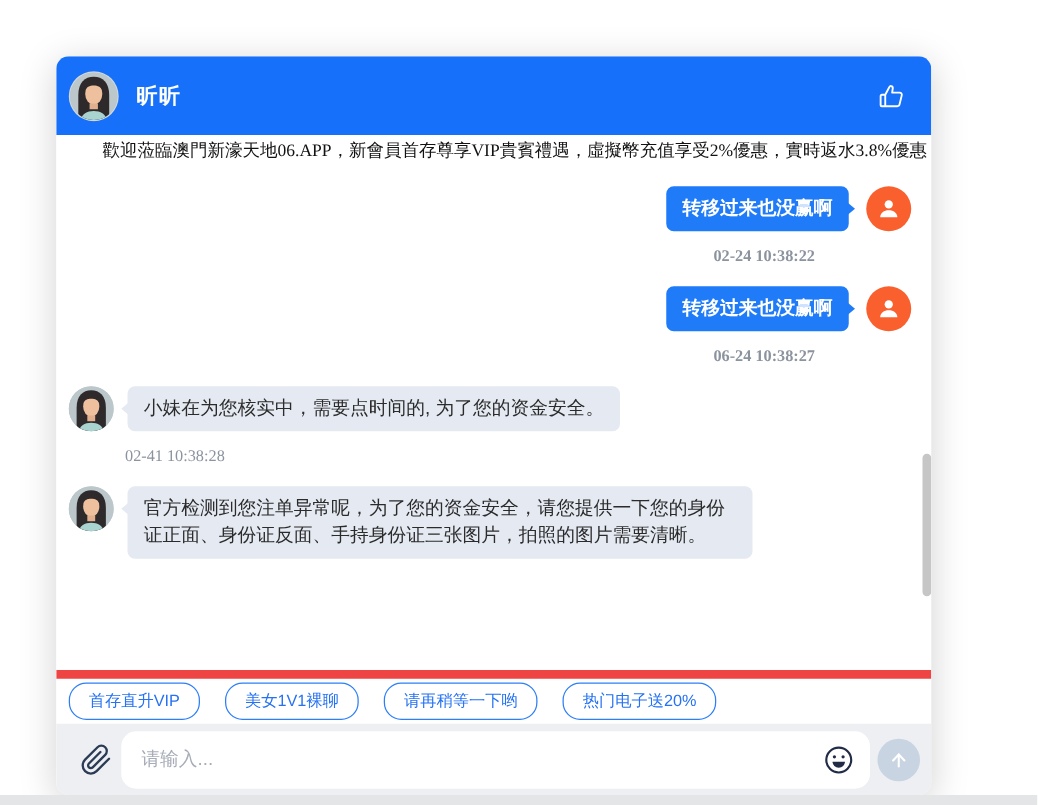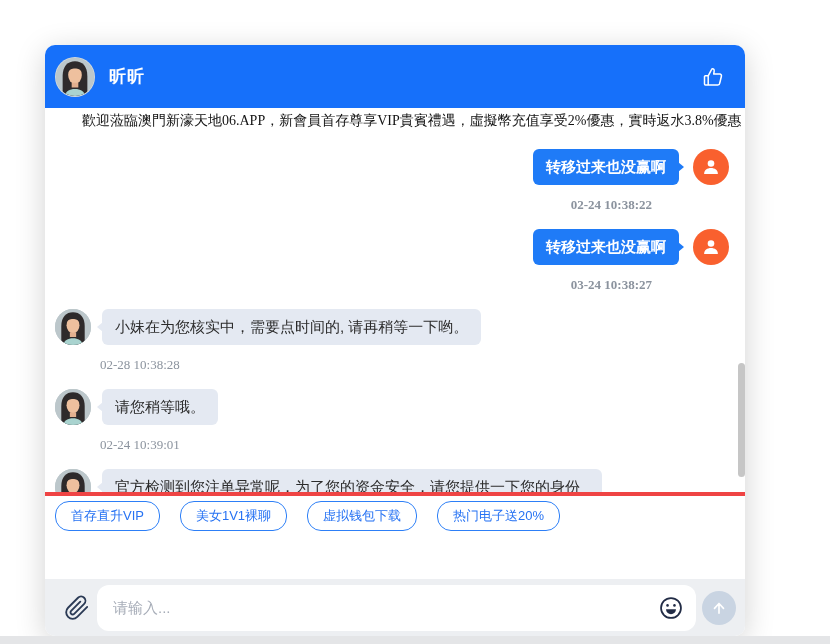--- a/index.html
+++ b/index.html
@@ -88,32 +88,32 @@
   }
   .time.user{ text-align:right; padding-right:77px;font-weight:bold; }
   .time.agent{ padding-left:45px; }
   
   .scroll-thumb{
     position:absolute; right:0; top:318px; width:7px; height:114px;
     background:#c6c6c6; border-radius:4px;
   }
   
   .quickbar{
-    flex:none; height:43px; background:#fff; border-top:4px solid #ef4444;
+    flex:none; height:43px; background:#fff; border-top:7px solid #ef4444;
     display:flex; align-items:center; padding:0 10px; gap:20px;
   }
   .pill{
     border:1px solid #2d7ff7; color:#2672f3; background:#fff;
     border-radius:14px; font-size:13px; padding:5px 15px;
     white-space:nowrap; cursor:pointer; font-family:"Liberation Sans", sans-serif;
   }
   
   .inputbar{
     flex:none; height:57px; background:#edeff2;
-    display:flex; align-items:center; padding:0 9px 0 12px;margin-top:44px;
+    display:flex; align-items:center; padding:0 9px 0 12px;
   }
   .icon-btn{ background:none; border:none; cursor:pointer; display:flex; align-items:center; justify-content:center; }
   .clip-btn{ width:40px; }
   .input-wrap{
     flex:1; height:46px; background:#fff; border-radius:12px;
     display:flex; align-items:center; padding:0 12px 0 16px; margin-right:6px;
   }
   .input-field{
     flex:1; border:none; outline:none; font-size:15px; color:#333;
     font-family:"Liberation Sans", sans-serif; background:transparent;
@@ -167,83 +167,67 @@
   <div>
     <div class="row user">
       <div class="bubble user">转移过来也没赢啊</div>
       <div class="avatar-user">
         <svg width="22" height="22" viewBox="0 0 24 24">
           <circle cx="12" cy="8.2" r="3.6" fill="#fff"></circle>
           <path d="M4.5 19.5c0-4 3.3-6.3 7.5-6.3s7.5 2.3 7.5 6.3z" fill="#fff"></path>
         </svg>
       </div>
     </div>
-    <div class="time user">03-24 10:38:27</div>
+    <div class="time user">06-24 10:38:27</div>
   </div>
 
   <div>
     <div class="row agent">
       <div class="avatar-sm">
   <svg viewBox="0 0 40 40" width="100%" height="100%">
     <rect width="40" height="40" fill="#bcc7cb"></rect>
     <path d="M7 42V19C7 8.5 12.5 3.5 20 3.5S33 8.5 33 19v23z" fill="#2e2a2b"></path>
     <ellipse cx="20" cy="18" rx="7.2" ry="9" fill="#eec09e"></ellipse>
     <path d="M11.5 16c.5-7 4.5-9.5 8.5-9.5s8 2.5 8.5 9.5c-2.5-4-5-5-8.5-5s-6 1-8.5 5z" fill="#2e2a2b"></path>
     <path d="M16.5 26h7v5h-7z" fill="#e3b08f"></path>
     <path d="M9 42c0-6.5 4.5-9.5 11-9.5S31 35.5 31 42z" fill="#a9d3cf"></path>
   </svg>
 </div>
-      <div class="bubble agent">小妹在为您核实中，需要点时间的, 请再稍等一下哟。</div>
-    </div>
-    <div class="time agent">02-28 10:38:28</div>
-  </div>
+      <div class="bubble agent">小妹在为您核实中，需要点时间的, 为了您的资金安全。</div>
+    </div>
+    <div class="time agent">02-41 10:38:28</div>
+  </div>
+
 
   <div>
     <div class="row agent">
       <div class="avatar-sm">
   <svg viewBox="0 0 40 40" width="100%" height="100%">
     <rect width="40" height="40" fill="#bcc7cb"></rect>
     <path d="M7 42V19C7 8.5 12.5 3.5 20 3.5S33 8.5 33 19v23z" fill="#2e2a2b"></path>
     <ellipse cx="20" cy="18" rx="7.2" ry="9" fill="#eec09e"></ellipse>
     <path d="M11.5 16c.5-7 4.5-9.5 8.5-9.5s8 2.5 8.5 9.5c-2.5-4-5-5-8.5-5s-6 1-8.5 5z" fill="#2e2a2b"></path>
     <path d="M16.5 26h7v5h-7z" fill="#e3b08f"></path>
     <path d="M9 42c0-6.5 4.5-9.5 11-9.5S31 35.5 31 42z" fill="#a9d3cf"></path>
   </svg>
 </div>
-      <div class="bubble agent">请您稍等哦。</div>
-    </div>
-    <div class="time agent">02-24 10:39:01</div>
-  </div>
-
-  <div>
-    <div class="row agent">
-      <div class="avatar-sm">
-  <svg viewBox="0 0 40 40" width="100%" height="100%">
-    <rect width="40" height="40" fill="#bcc7cb"></rect>
-    <path d="M7 42V19C7 8.5 12.5 3.5 20 3.5S33 8.5 33 19v23z" fill="#2e2a2b"></path>
-    <ellipse cx="20" cy="18" rx="7.2" ry="9" fill="#eec09e"></ellipse>
-    <path d="M11.5 16c.5-7 4.5-9.5 8.5-9.5s8 2.5 8.5 9.5c-2.5-4-5-5-8.5-5s-6 1-8.5 5z" fill="#2e2a2b"></path>
-    <path d="M16.5 26h7v5h-7z" fill="#e3b08f"></path>
-    <path d="M9 42c0-6.5 4.5-9.5 11-9.5S31 35.5 31 42z" fill="#a9d3cf"></path>
-  </svg>
-</div>
       <div class="bubble agent">官方检测到您注单异常呢，为了您的资金安全，请您提供一下您的身份证正面、身份证反面、手持身份证三张图片，拍照的图片需要清晰。</div>
     </div>
 
   </div>
 </div>
 
   <div class="scroll-thumb"></div>
 
   <div class="quickbar">
   <button class="pill">首存直升VIP</button>
 
   <button class="pill">美女1V1裸聊</button>
 
-  <button class="pill">虚拟钱包下载</button>
+  <button class="pill">请再稍等一下哟</button>
 
   <button class="pill">热门电子送20%</button>
 </div>
 
   <div class="inputbar">
     <button class="icon-btn clip-btn">
       <svg width="26" height="26" viewBox="0 0 24 24" fill="none" stroke="#2b3a55" stroke-width="1.7" stroke-linecap="round">
         <path d="M21.44 11.05l-9.19 9.19a6 6 0 0 1-8.49-8.49l9.19-9.19a4 4 0 0 1 5.66 5.66l-9.2 9.19a2 2 0 0 1-2.83-2.83l8.49-8.48"></path>
       </svg>
     </button>

